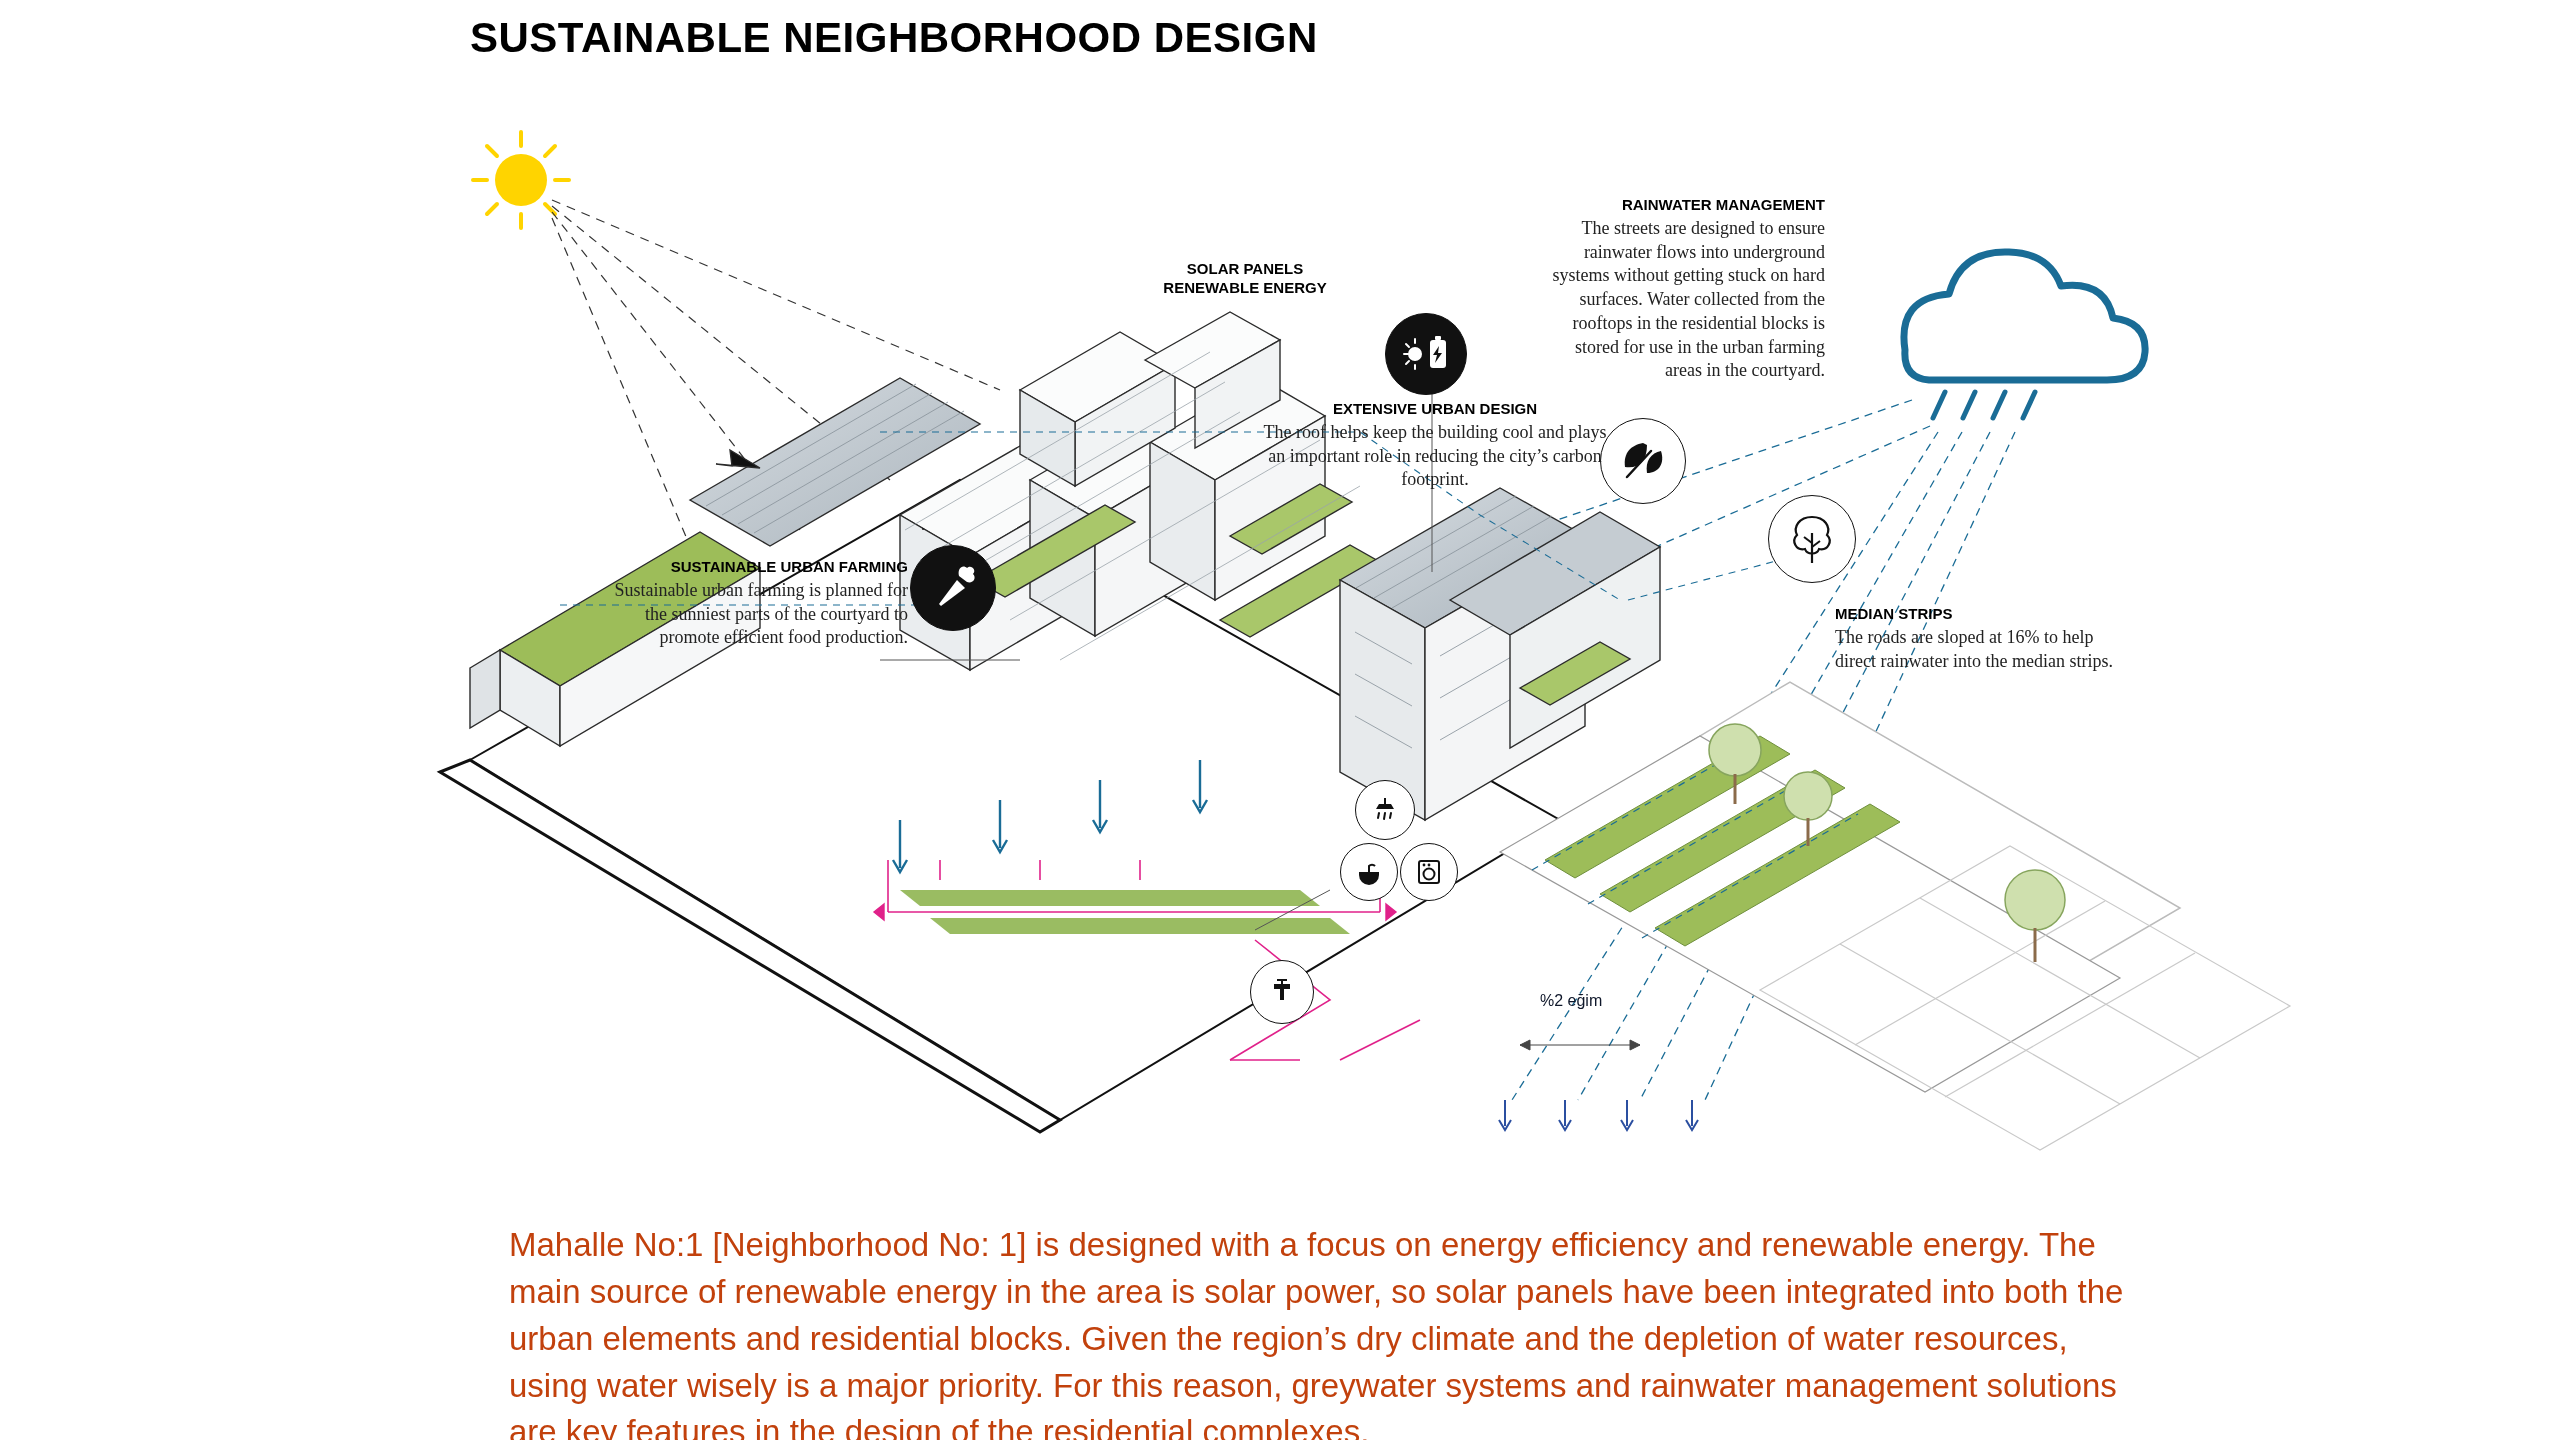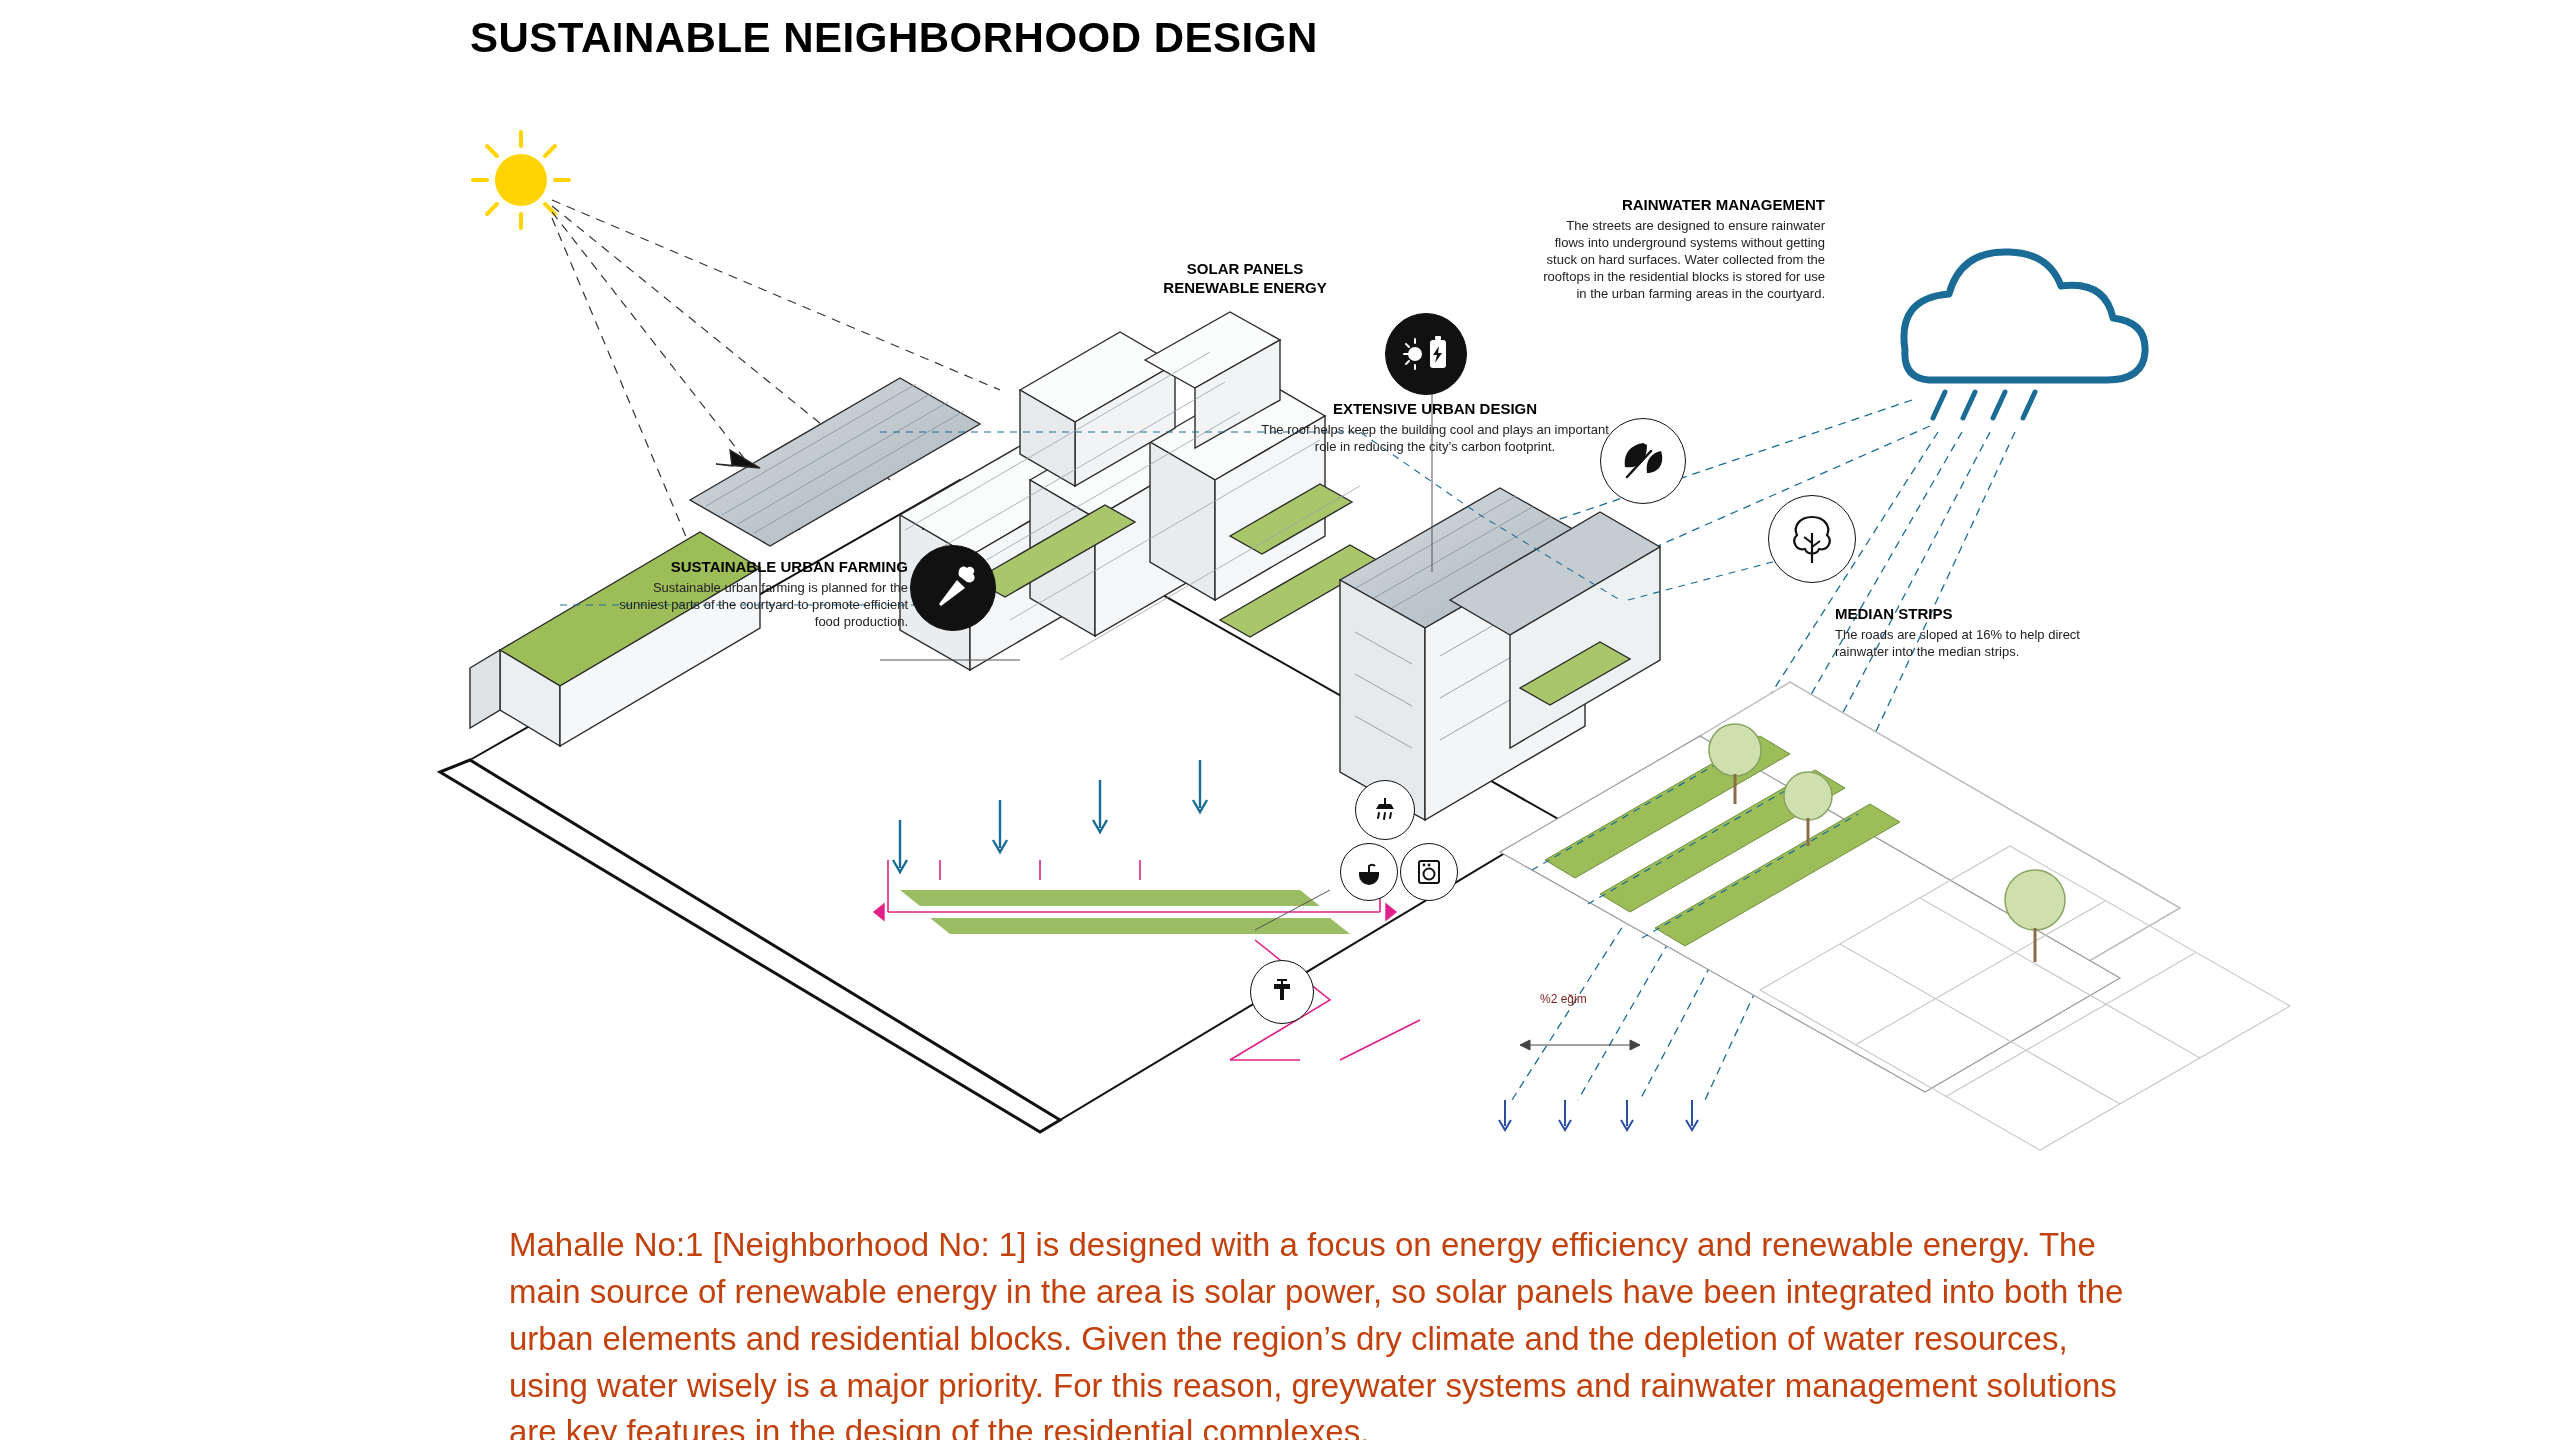--- a/index.html
+++ b/index.html
@@ -46,24 +46,25 @@
   .callout {
     position: absolute;
   }
   .callout .c-title {
     font-size: 15px;
     font-weight: bold;
     color: #000;
     line-height: 1.25;
   }
   .callout .c-body {
-    font-size: 13px;
+    font-size: 18px;
     color: #222;
     line-height: 1.32;
     margin-top: 2px;
+    font-family: Liberation Serif, serif;
   }
   .ta-right { text-align: center; }
   .ta-center { text-align: right; }
   .ta-left { text-align: left; }
 
   
   .badge {
     position: absolute;
     border-radius: 50%;
     background: #ffffff;
@@ -86,22 +87,22 @@
     top: 1222px;
     width: 1640px;
     font-size: 33px;
     line-height: 1.42;
     color: #c2410c;
     margin-left: 41px;
   }
 
   .slope-label {
     position: absolute;
-    font-size: 12px;
-    color: #7f1d1d;
+    font-size: 16px;
+    color: #0f172a;
   }
 </style>
 </head>
 <body>
 
 <div class="page">
 
   <div class="title">SUSTAINABLE NEIGHBORHOOD DESIGN</div>
 
   <div class="canvas">

